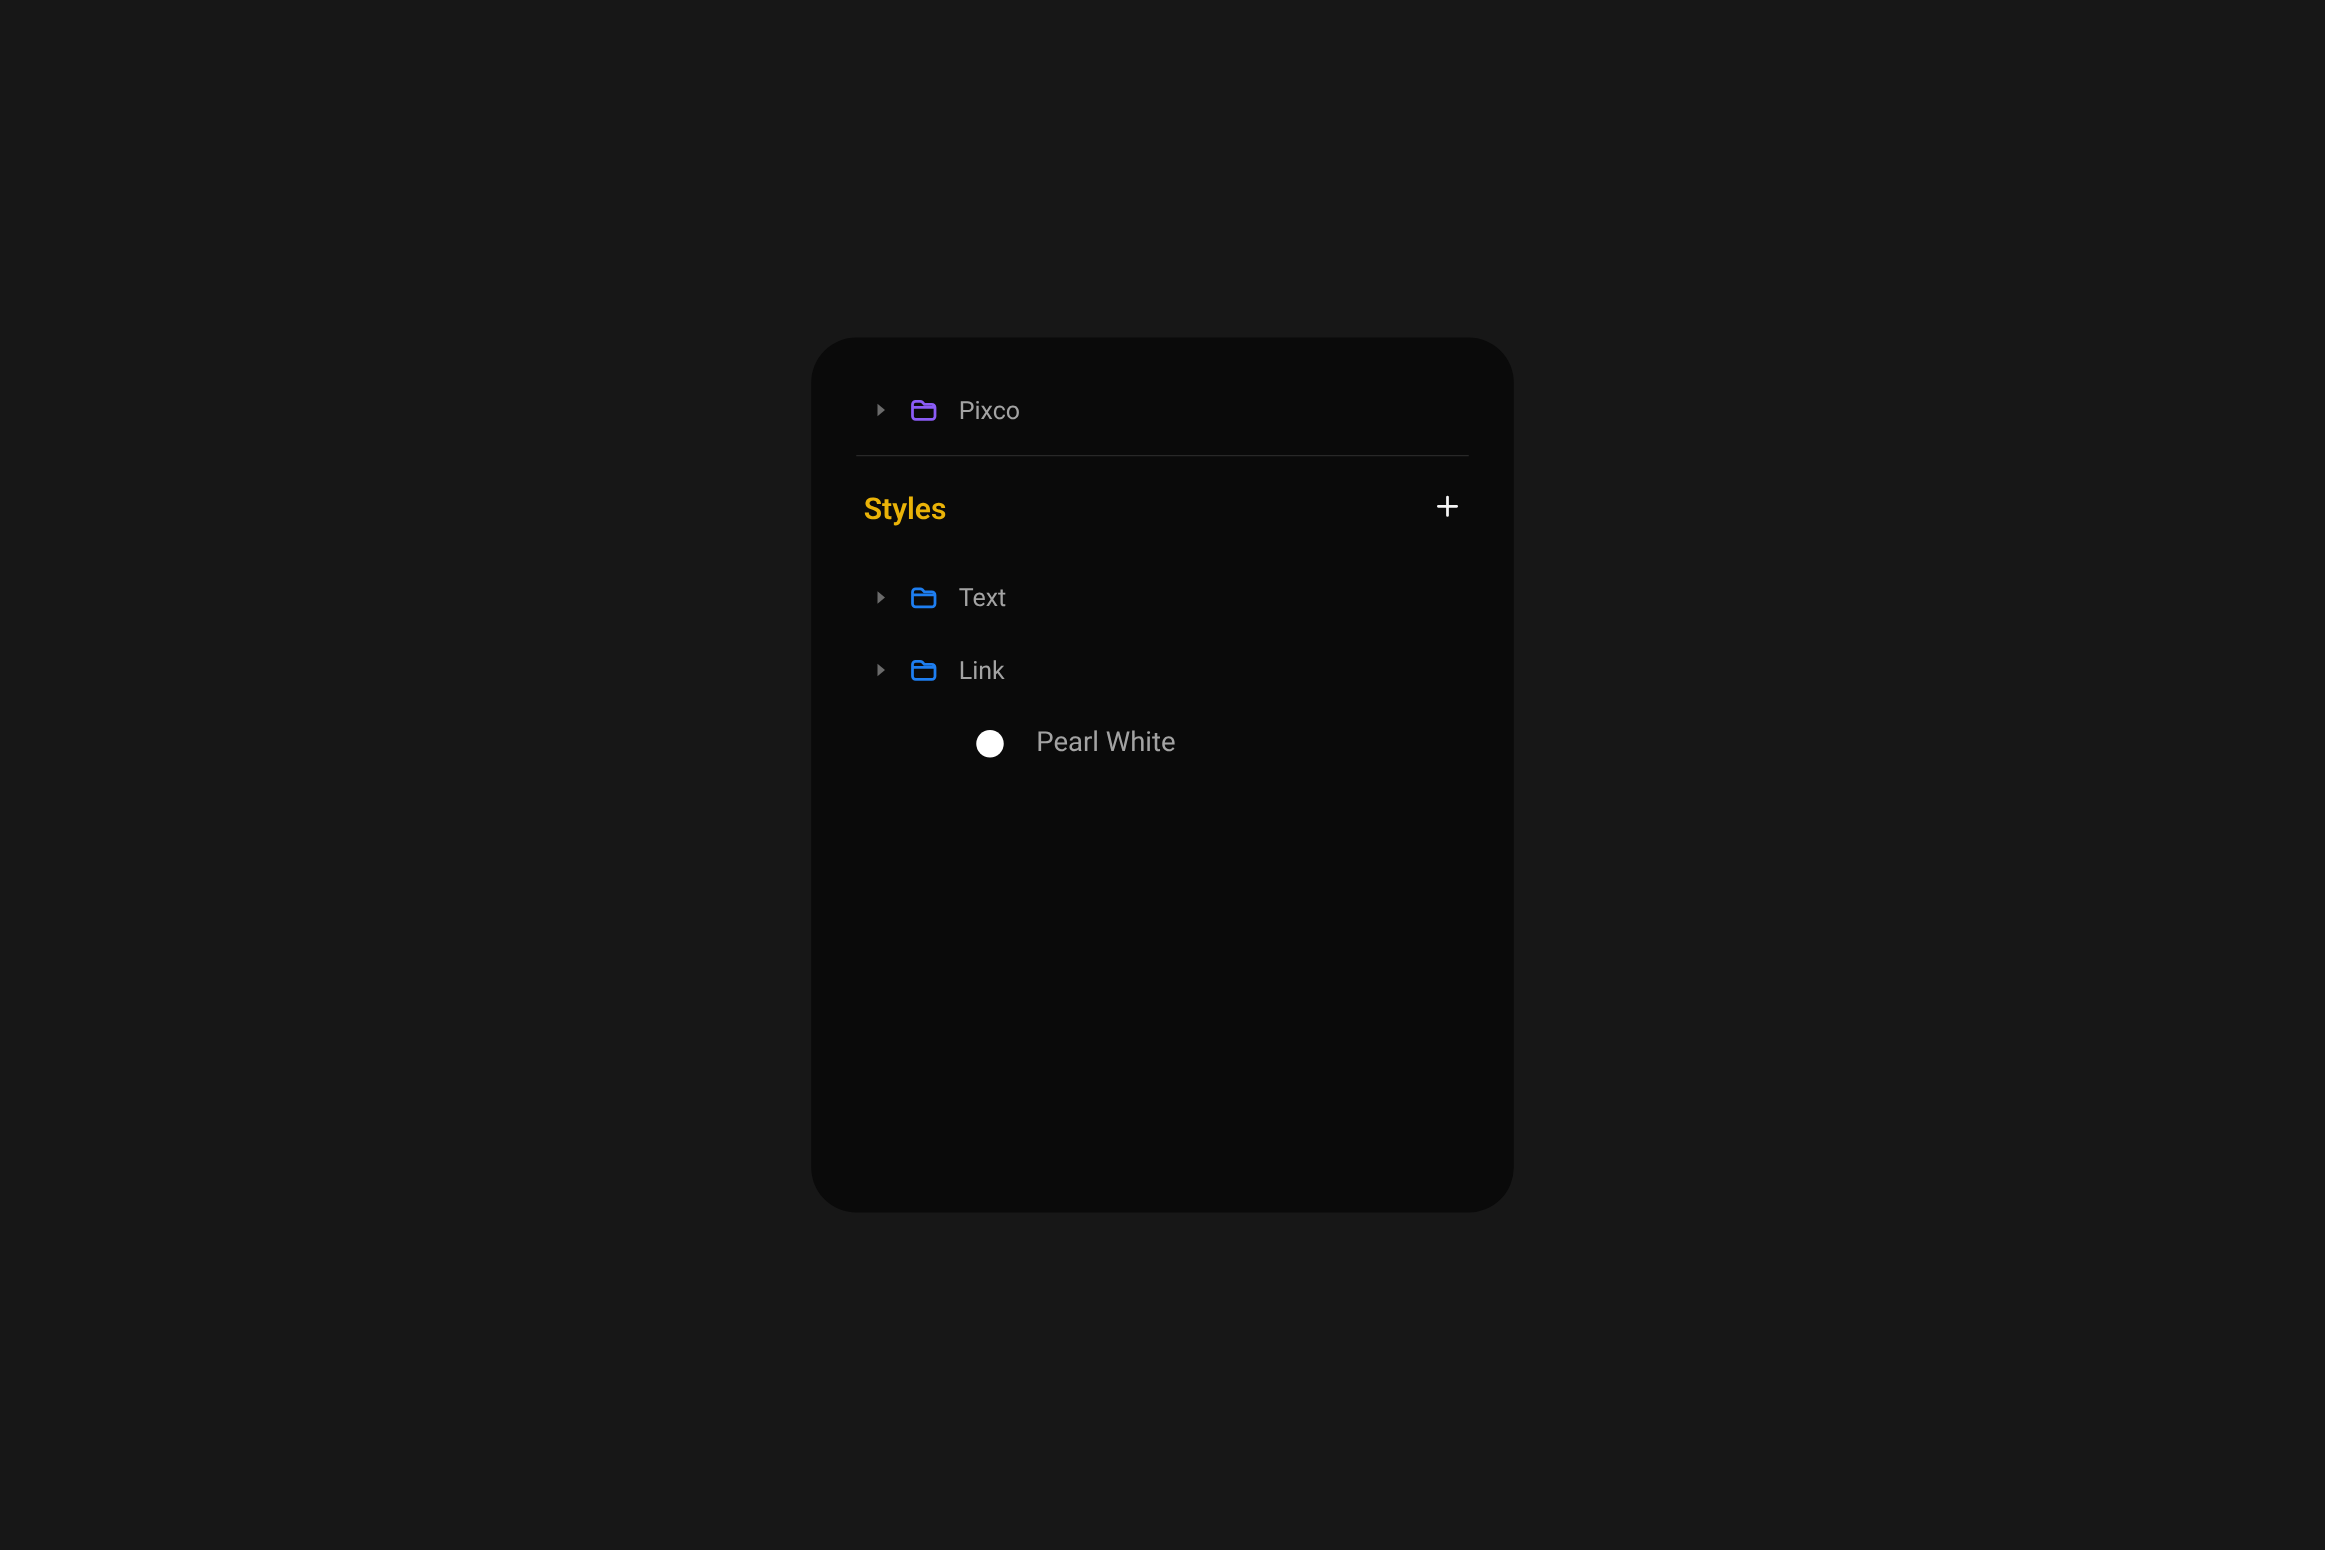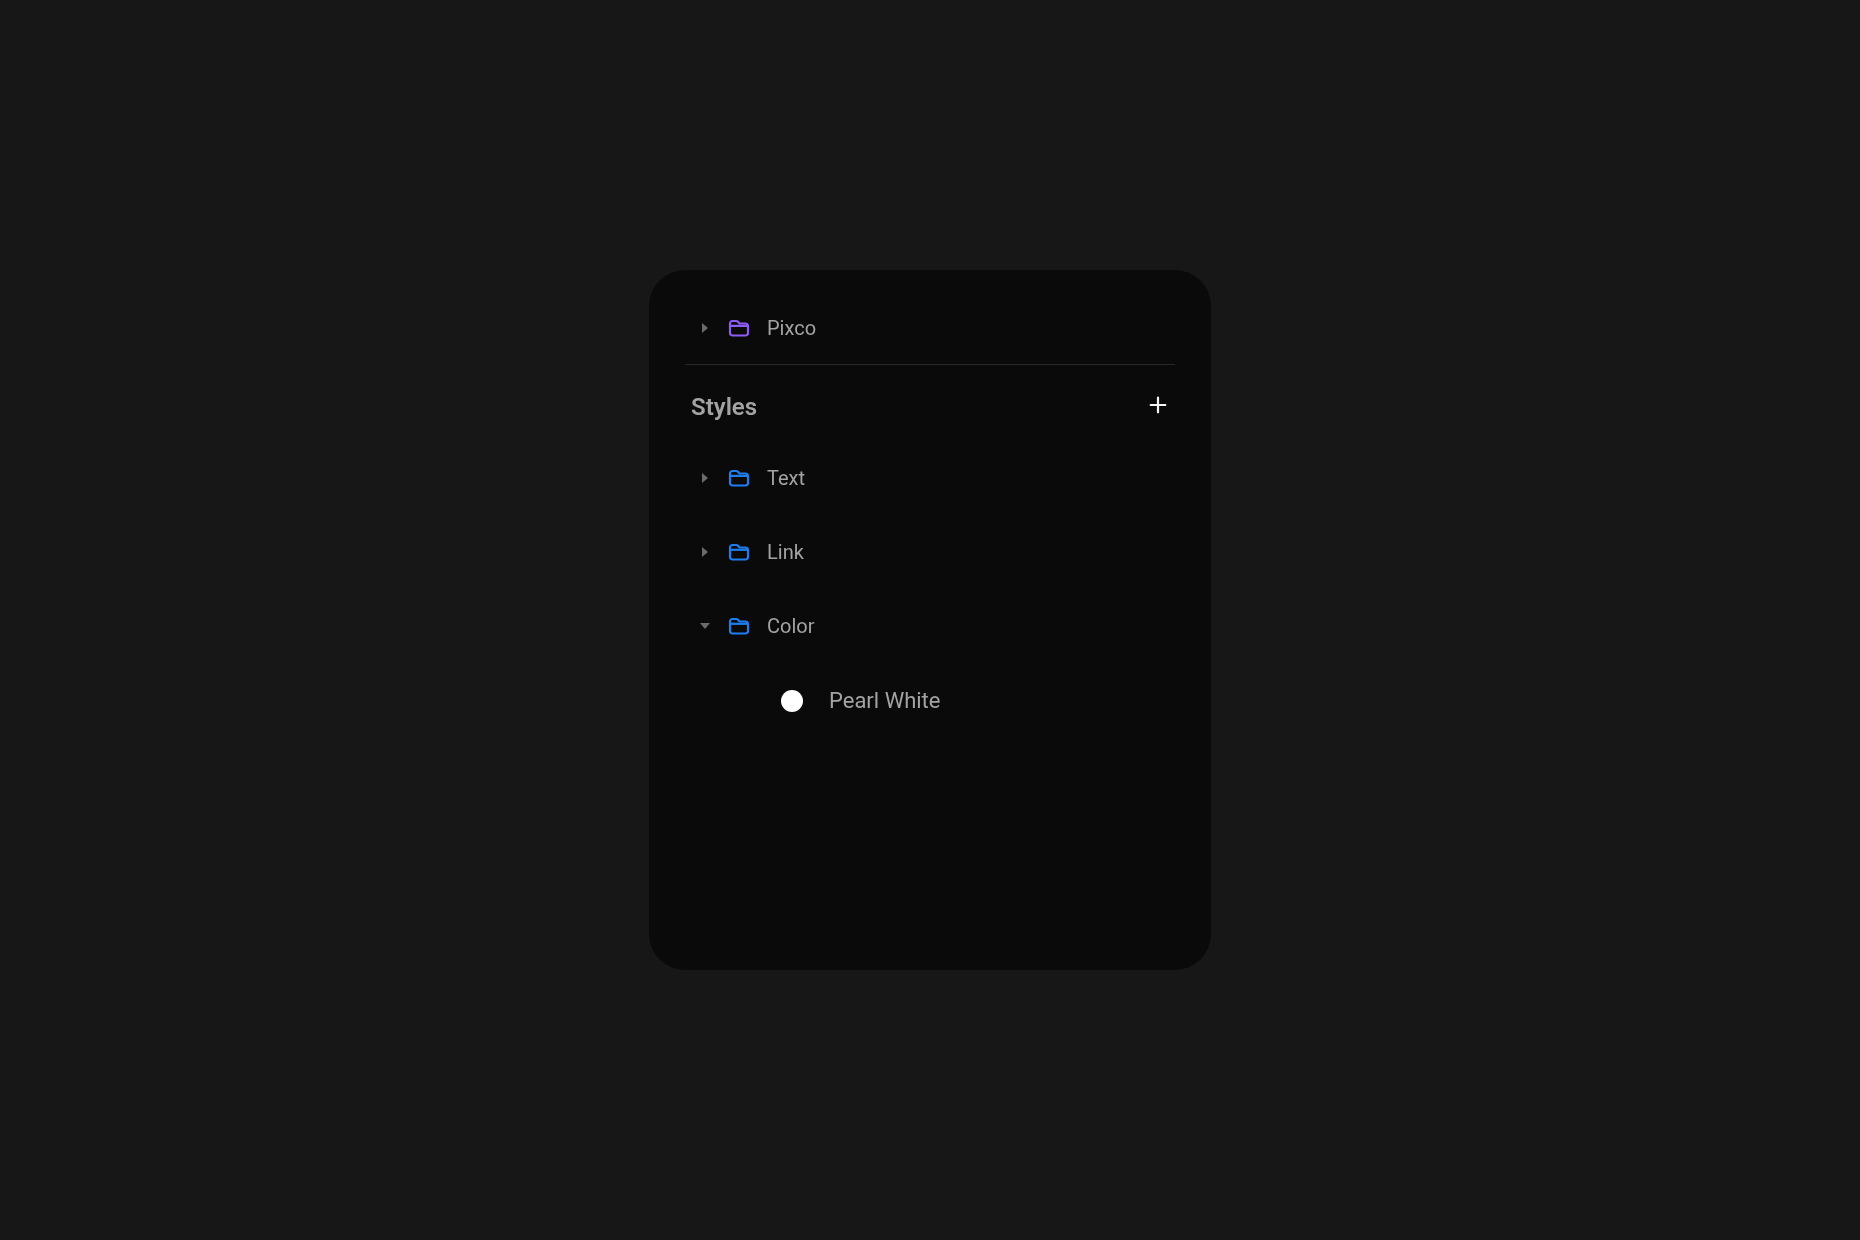--- a/index.html
+++ b/index.html
@@ -70,32 +70,32 @@
   }
   .section-header {
     display: flex;
     align-items: center;
     justify-content: space-between;
     padding: 0 6px 28px 6px;
   }
   .section-title {
     font-size: 24px;
     font-weight: 600;
-    color: #a3a3a3;
+    color: #eab308;
   }
   .plus-icon {
     width: 22px;
     height: 22px;
     color: #f5f5f5;
     cursor: pointer;
   }
   .tree {
     display: flex;
     flex-direction: column;
-    gap: 16px;
+    gap: 0;
   }
   .tree-row {
     display: flex;
     align-items: center;
     gap: 16px;
     padding: 17px 14px;
     cursor: pointer;
   }
   .tree-row-indent {
     padding-left: 14px;
@@ -169,32 +169,20 @@
       </span>
       <span class="folder-icon">
         <svg viewBox="0 0 24 24" fill="none" stroke-width="2.2" stroke="#1e7ef0">
           <path d="M3 7.5 A2.5 2.5 0 0 1 5.5 5 H9.2 c0.7 0 1.3 0.3 1.8 0.8 L12.5 7.5 H18.5 A2.5 2.5 0 0 1 21 10 V17 A2.5 2.5 0 0 1 18.5 19.5 H5.5 A2.5 2.5 0 0 1 3 17 Z"></path>
           <path d="M3 9.8 H21"></path>
         </svg>
       </span>
       <span class="row-label">Link</span>
     </div>
 
-    <div class="tree-row tree-row-indent">
-      <span class="caret">
-        <span class="caret-down"></span>
-      </span>
-      <span class="folder-icon">
-        <svg viewBox="0 0 24 24" fill="none" stroke-width="2.2" stroke="#1e7ef0">
-          <path d="M3 7.5 A2.5 2.5 0 0 1 5.5 5 H9.2 c0.7 0 1.3 0.3 1.8 0.8 L12.5 7.5 H18.5 A2.5 2.5 0 0 1 21 10 V17 A2.5 2.5 0 0 1 18.5 19.5 H5.5 A2.5 2.5 0 0 1 3 17 Z"></path>
-          <path d="M3 9.8 H21"></path>
-        </svg>
-      </span>
-      <span class="row-label">Color</span>
-    </div>
 
     <div class="swatch-row">
       <span class="swatch" style="background: rgb(255, 255, 255);"></span>
       <span class="swatch-label">Pearl White</span>
     </div>
 
   </div>
 </div>
 
 </body></html>

